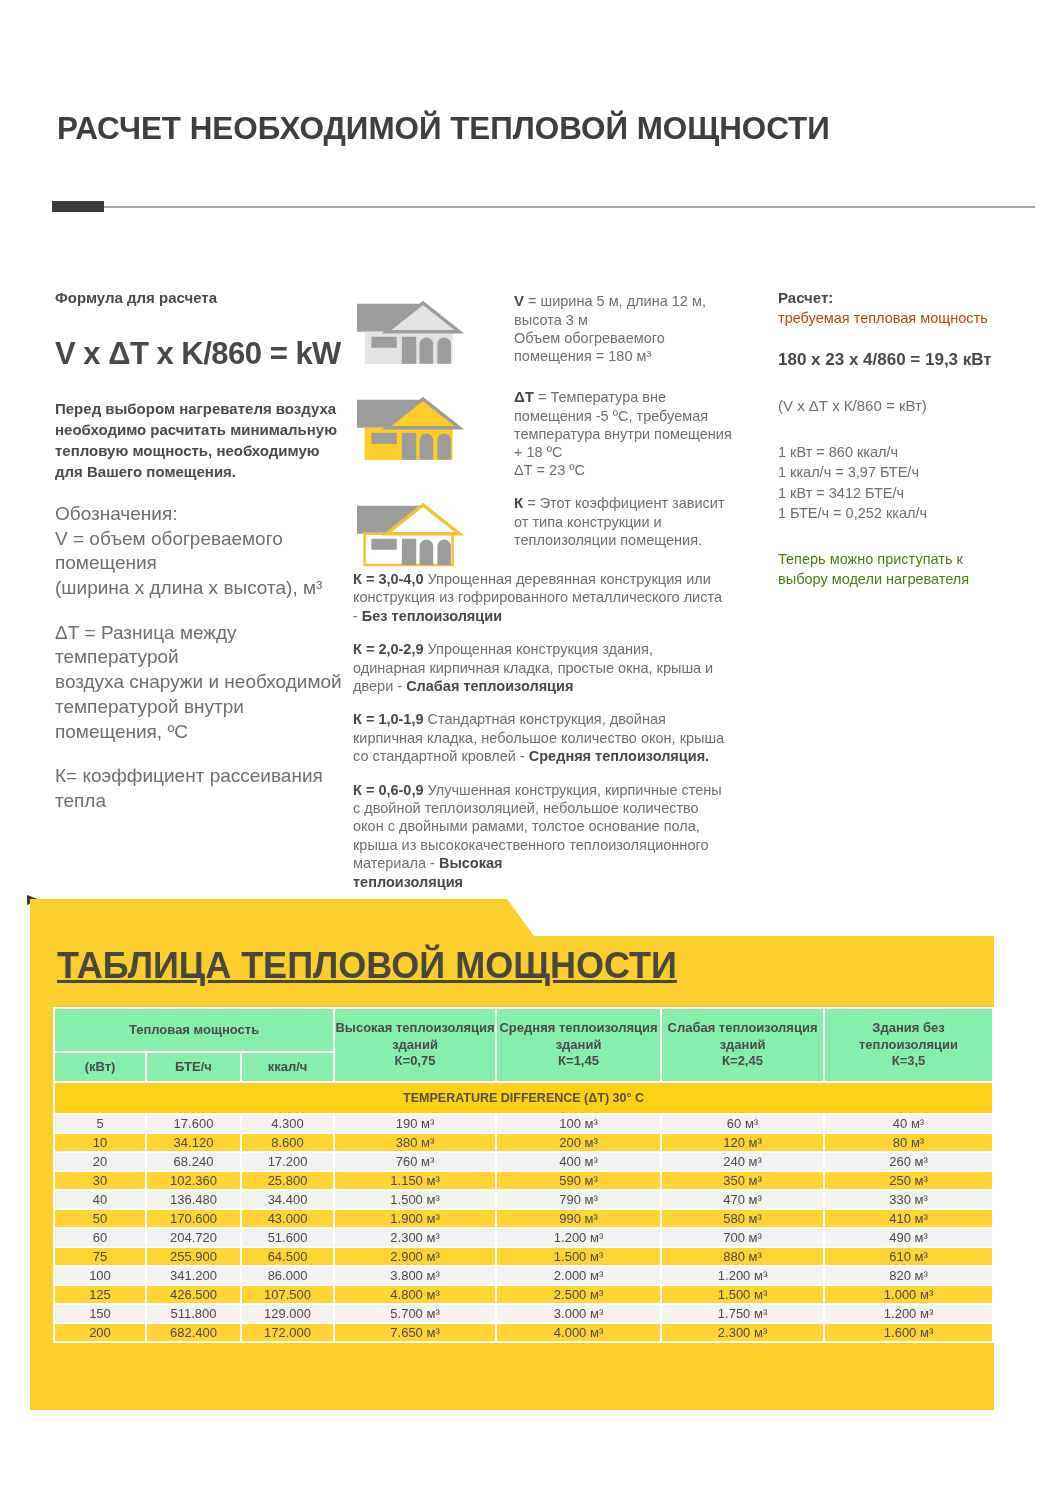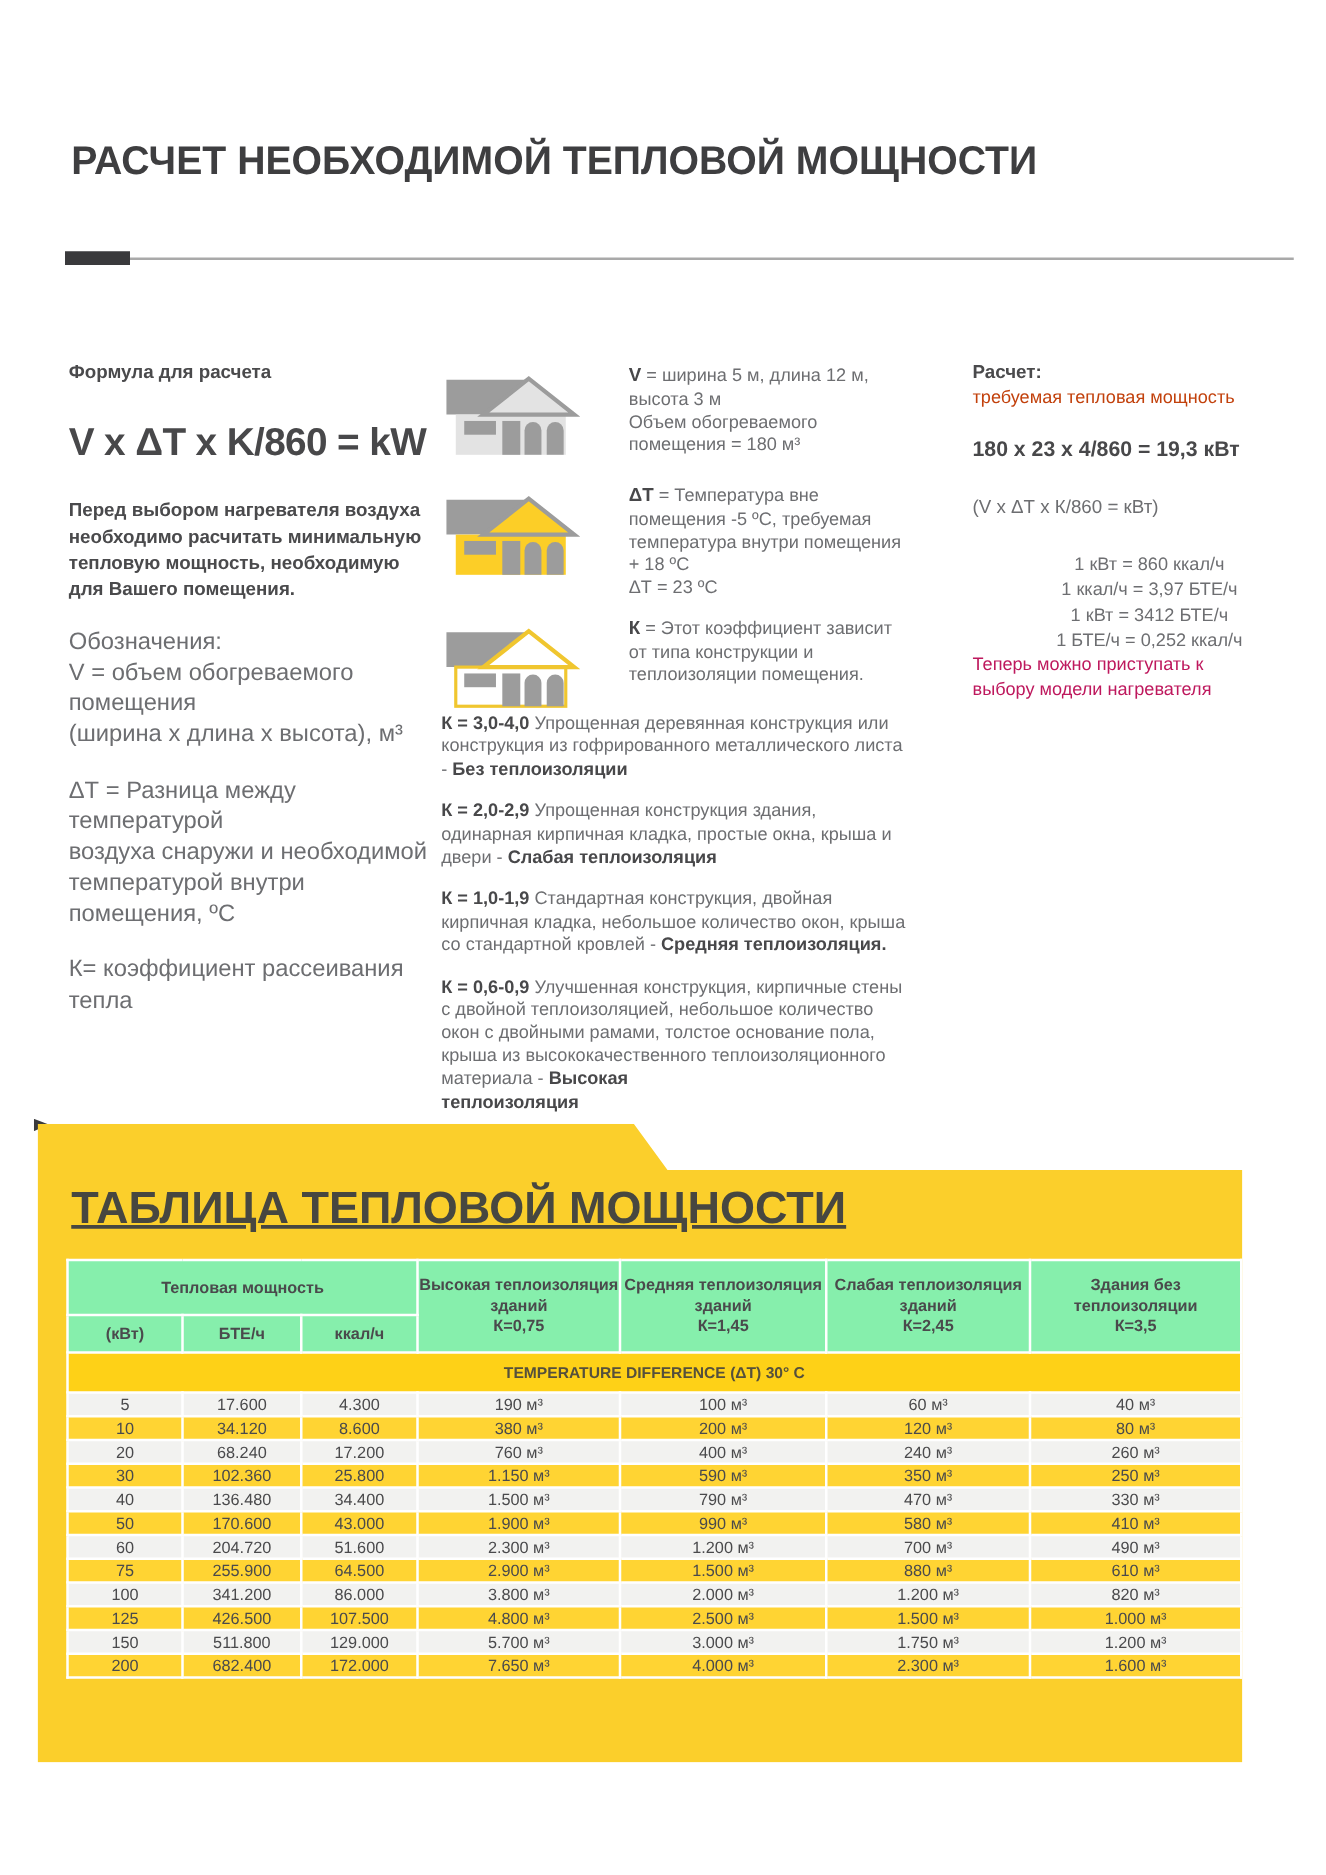--- a/index.html
+++ b/index.html
@@ -17,35 +17,35 @@
   .col-left{position:absolute;left:55px;top:289px;width:292px;}
   .h-small{font-size:15px;font-weight:700;color:#4A4A4C;}
   .formula-big{margin-top:30px;font-size:31px;font-weight:700;color:#48484A;letter-spacing:-.5px;white-space:nowrap;}
   .intro{margin-top:26px;font-size:15px;font-weight:700;color:#4A4A4C;line-height:1.4;}
   .legend{margin-top:20px;font-size:19px;color:#6D6E71;line-height:1.3;}
 
   
   .col-mid{position:absolute;left:357px;top:287px;width:412px;}
   .example{display:flex;align-items:flex-start;margin-bottom:10px;}
   .example svg{flex:0 0 auto;margin-right:36px;}
-  .ex-text{font-size:14.5px;color:#6D6E71;line-height:1.25;padding-top:5px;}
+  .ex-text{font-size:14.5px;color:#6D6E71;line-height:1.25;padding-top:5px;margin-left:11px;}
   .ex-text b{color:#48484A;font-size:15px;}
 
   
   .k-section{position:absolute;left:353px;top:570px;width:418px;}
   .k-item{margin:0 0 15px 0;font-size:14.5px;color:#6D6E71;line-height:1.27;}
   .k-item b{color:#48484A;}
 
   
   .col-right{position:absolute;left:778px;top:289px;width:283px;overflow:hidden;}
   .calc-sub{font-size:14.5px;color:#c2410c;margin-top:4px;white-space:nowrap;}
   .calc-formula{margin-top:24px;font-size:17px;font-weight:700;color:#48484A;white-space:nowrap;}
   .calc-note{margin-top:27px;font-size:15px;color:#6D6E71;}
-  .calc-conv{margin-top:28px;font-size:14.5px;color:#6D6E71;line-height:1.4;text-align:center;}
-  .calc-footer{font-size:14.5px;color:#be185d;line-height:1.35;}
+  .calc-conv{margin-top:28px;font-size:14.5px;color:#6D6E71;line-height:1.4;}
+  .calc-footer{margin-top:27px;font-size:14.5px;color:#4d7c0f;line-height:1.35;}
 
   
   .house .roof{fill:#9C9C9C;}
   .house .win{fill:#9C9C9C;}
   .house-gray .body{fill:#E3E3E3;}
   .house-gray .gable{fill:#E3E3E3;stroke:#9C9C9C;stroke-width:4;}
   .house-yellow .body{fill:#FCCE27;}
   .house-yellow .gable{fill:#FCCE27;stroke:#9C9C9C;stroke-width:4;}
   .house-white .body{fill:#FFFFFF;stroke:#F0C62F;stroke-width:3;}
   .house-white .gable{fill:#FFFFFF;stroke:#F0C62F;stroke-width:4;}

